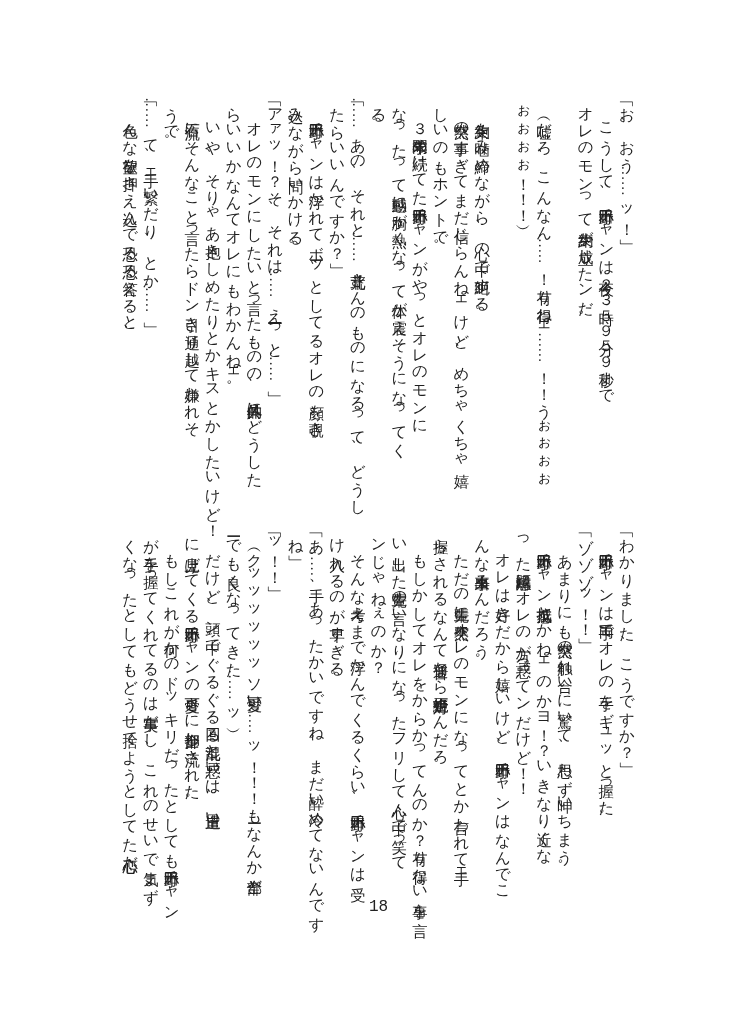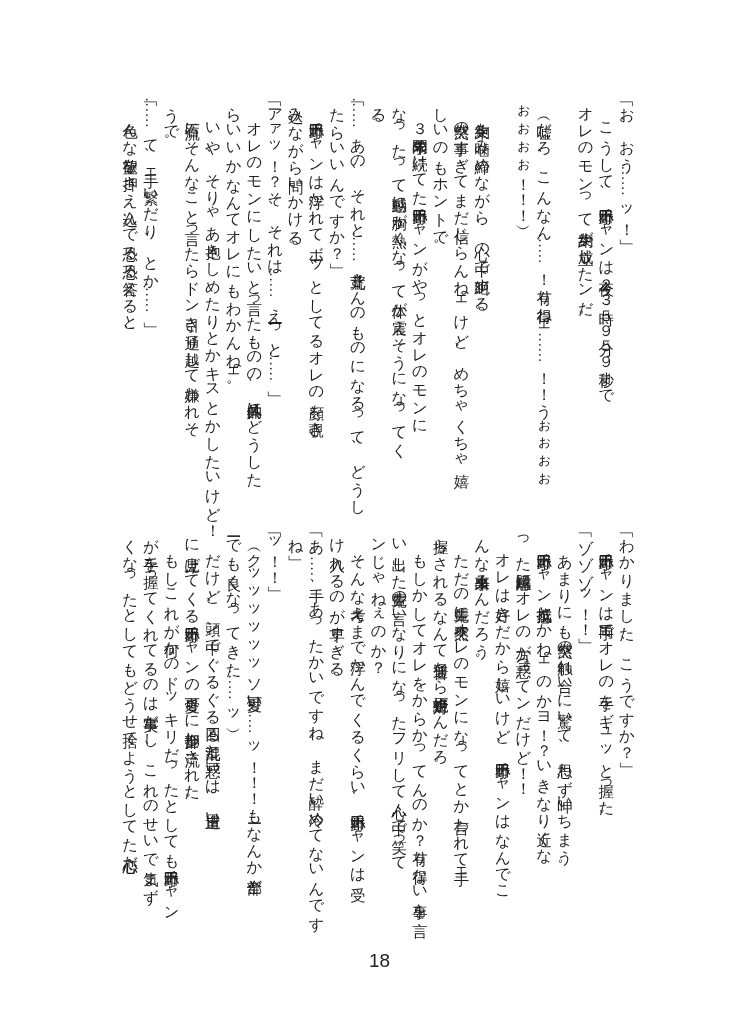--- a/index.html
+++ b/index.html
@@ -38,25 +38,25 @@
     white-space: nowrap;
   }
   .vblock p.indent {
     padding-top: 1em;
   }
   .vblock p.blank {
     
   }
   .page-number {
     position: absolute;
-    top: 950px;
+    top: 898px;
     left: 369px;
-    font-size: 19px;
+    font-size: 16px;
     color: #222222;
-    font-family: Liberation Sans, sans-serif;
+    font-family: Liberation Mono, monospace;
   }
 </style>
 </head>
 <body>
 
 <div class="page">
 
   <div id="top-block" class="vblock">
       <p>「お、おう……ッ！」</p>
       <p class="indent">こうして、小野田チャンは今夜２３時５９分５９秒まで</p>

